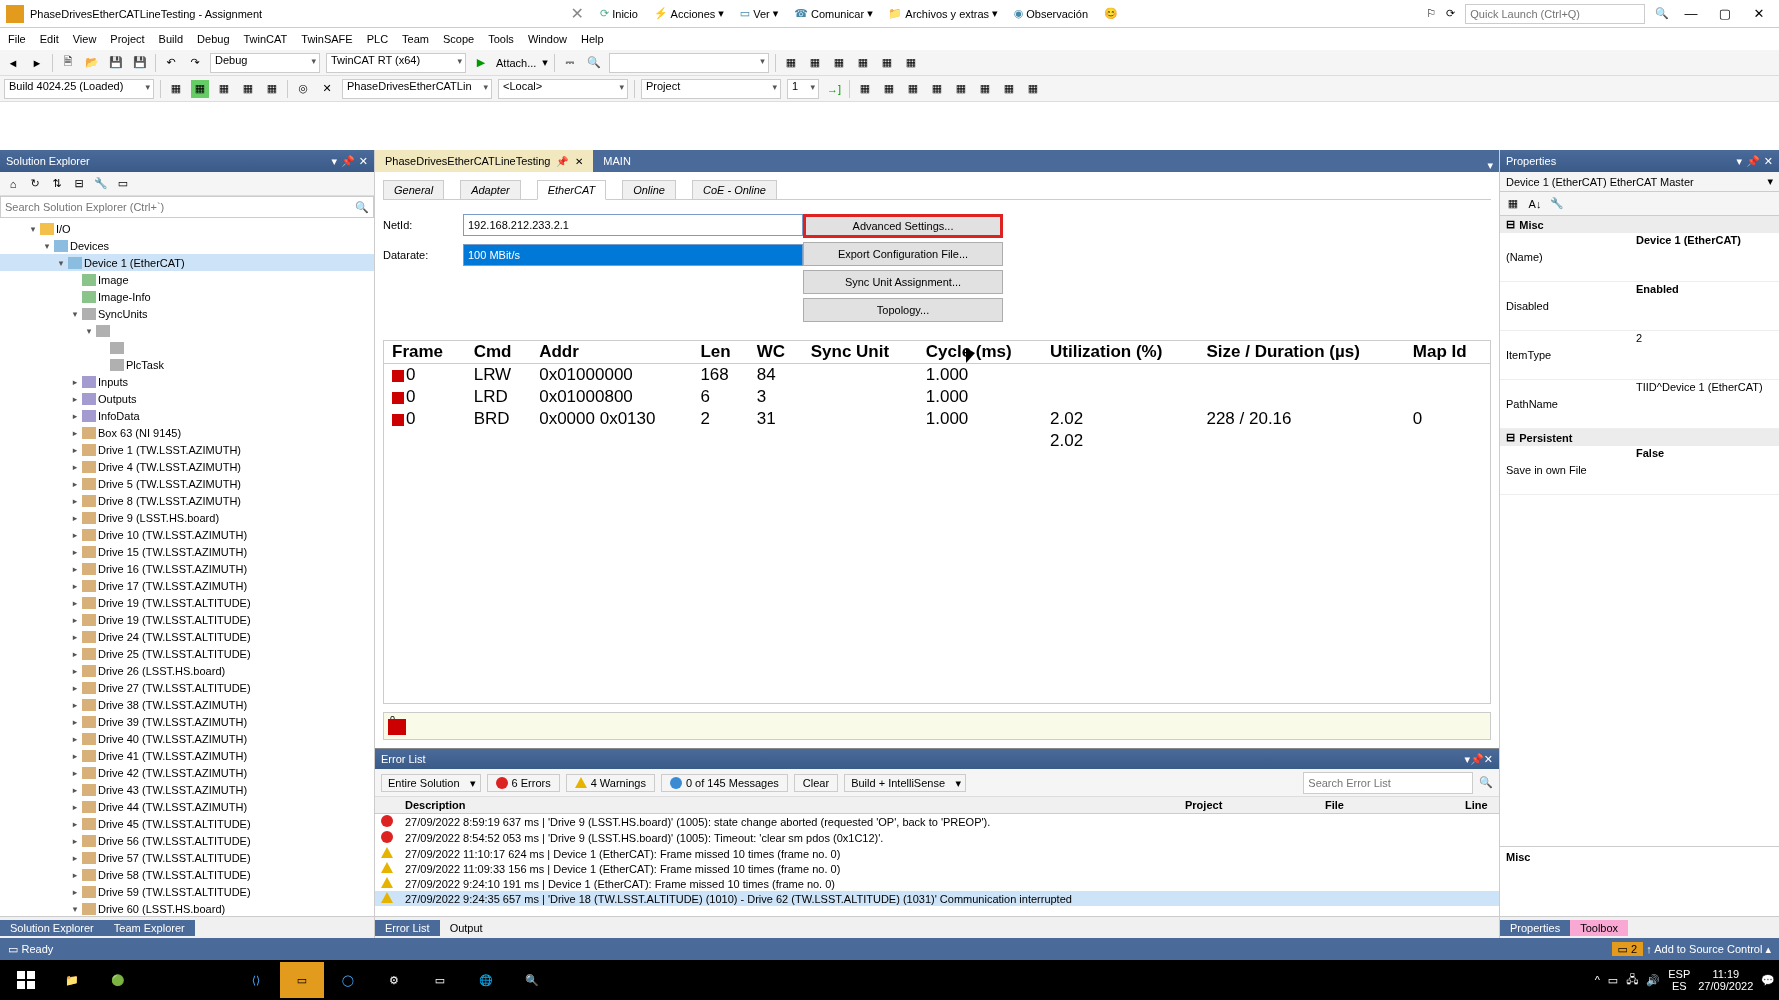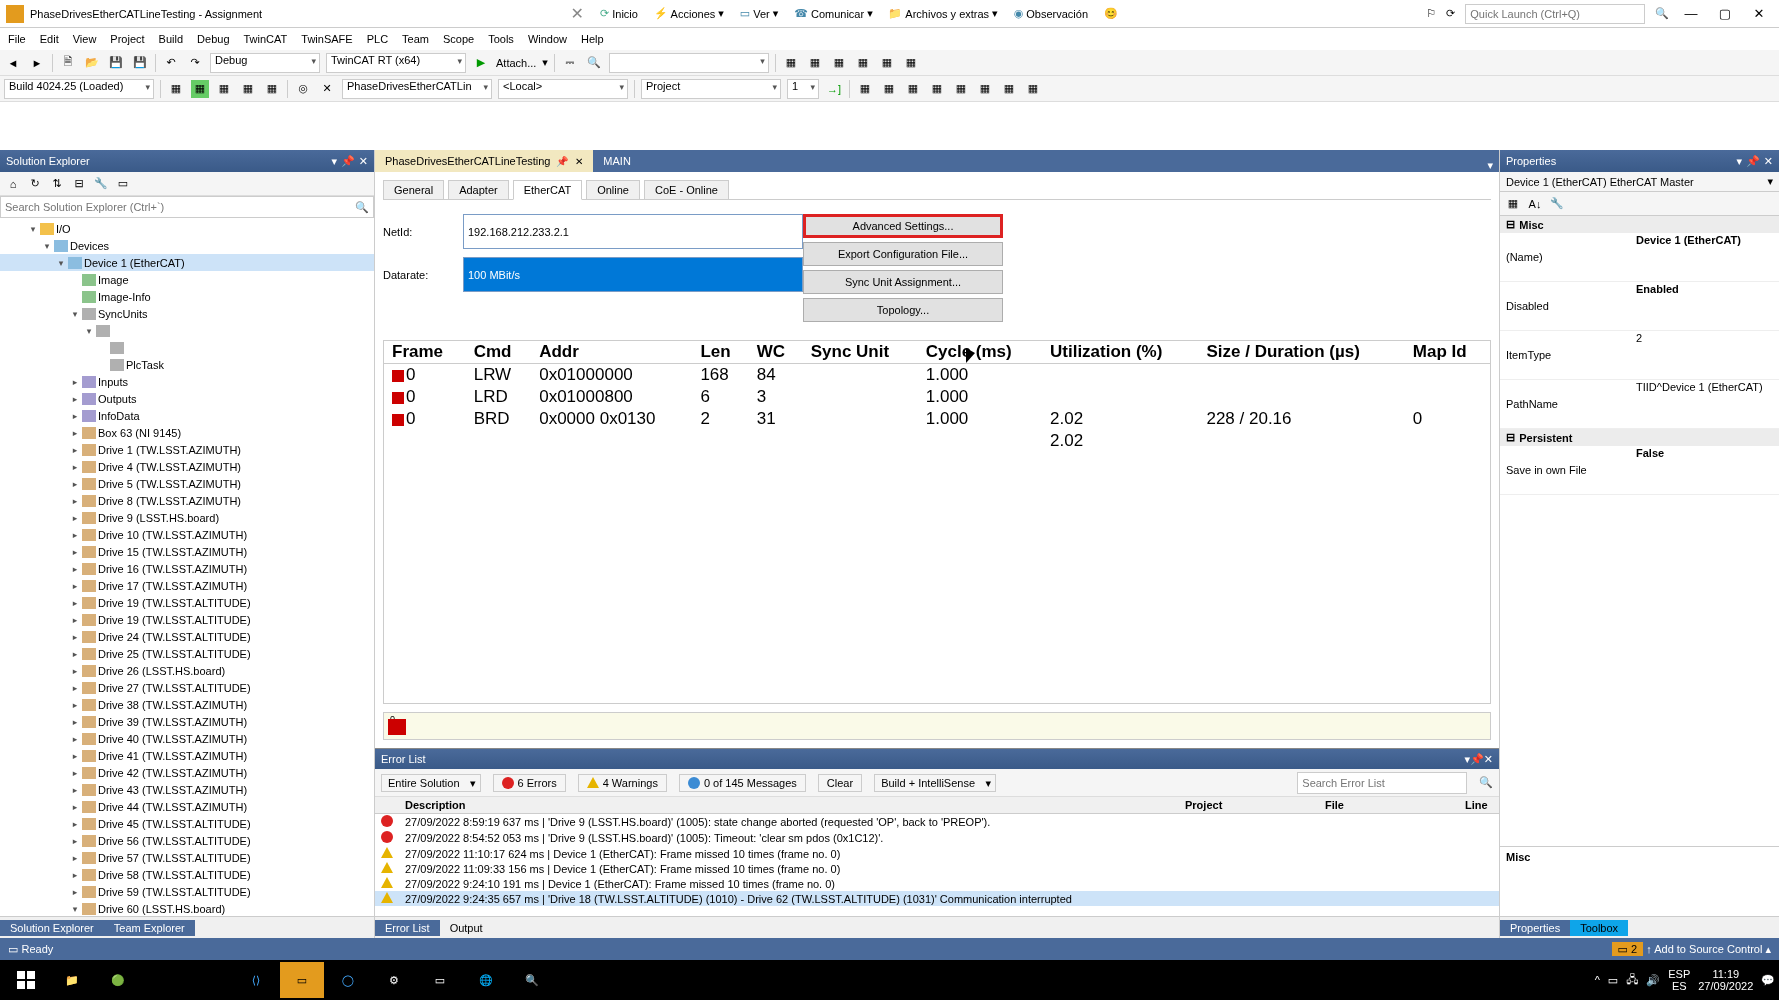--- a/index.html
+++ b/index.html
@@ -44,45 +44,45 @@
 .ic-drive { background: #d8b07a; }
 .ic-sync { background: #b0b0b0; }
 .ic-list { background: #a49cd0; }
 .center-panel { flex: 1; display: flex; flex-direction: column; overflow: hidden; }
 .doc-tabs { height: 22px; background: #4a6a9a; display: flex; align-items: end; }
 .doc-tab { height: 22px; padding: 0 10px; display: flex; align-items: center; cursor: pointer; color: #fff; }
 .doc-tab.active { background: #f2e8c0; color: #000; }
 .doc-tab .close { margin-left: 6px; font-size: 10px; }
 
 .doc-body { flex: 1; background: #fff; padding: 8px; overflow: hidden; display: flex; flex-direction: column; }
-.inner-tabs { display: flex; gap: 4px; border-bottom: 1px solid #ccc; }
+.inner-tabs { display: flex; gap: 16px; border-bottom: 1px solid #ccc; font-style: italic; }
 .inner-tab { padding: 3px 10px; border: 1px solid #ccc; border-bottom: none; background: #f0f0f0; cursor: pointer; }
 .inner-tab.active { background: #fff; border-bottom: 1px solid #fff; margin-bottom: -1px; }
 
 .form-area { padding: 14px 0; display: flex; }
 .form-left { width: 420px; }
 .form-row { display: flex; align-items: center; margin-bottom: 8px; }
 .form-row label { width: 80px; }
-.form-row input { flex: 1; border: 1px solid #7a9cc6; height: 35px; padding: 0 4px; background: #fff; }
+.form-row input { flex: 1; border: 1px solid #7a9cc6; height: 22px; padding: 0 4px; background: #fff; }
 .form-row input.sel { background: #0078d7; color: #fff; }
 .form-buttons { display: flex; flex-direction: column; gap: 4px; }
 .form-buttons button { width: 200px; height: 24px; border: 1px solid #adadad; background: #e1e1e1; cursor: pointer; }
 .form-buttons button.highlight { border: 3px solid #d22; }
 
 .data-table { border: 1px solid #ccc; margin-top: 4px; }
 .data-table table { width: 100%; border-collapse: collapse; }
 .data-table th, .data-table td { text-align: left; padding: 1px 8px; font-size: 17px; }
 .data-table th { border-bottom: 1px solid #ccc; }
 .red-sq { display: inline-block; width: 12px; height: 12px; background: #c00; vertical-align: middle; margin-right: 2px; }
 .util-bar { height: 28px; border: 1px solid #ccc; margin-top: 8px; background: #fafae8; position: relative; }
 .util-bar .chunk { position: absolute; top: 6px; left: 4px; width: 18px; height: 16px; background: #c00; }
 
 .error-panel { height: 190px; border-top: 1px solid #888; display: flex; flex-direction: column; }
 .error-header { height: 20px; background: linear-gradient(#4a6a9a,#3a5a88); color: #fff; display: flex; align-items: center; padding: 0 6px; justify-content: space-between; }
-.error-toolbar { height: 28px; background: #f5f5f5; display: flex; align-items: center; gap: 12px; padding: 0 6px; border-bottom: 1px solid #ddd; }
+.error-toolbar { height: 28px; background: #f5f5f5; display: flex; align-items: center; gap: 6px; padding: 0 6px; border-bottom: 1px solid #ddd; }
 .error-toolbar .filter { border: 1px solid #ccc; padding: 2px 20px 2px 6px; cursor: pointer; position: relative; }
 .error-toolbar .filter::after { content: "▾"; position: absolute; right: 4px; top: 2px; }
 .error-toolbar .pill { display: flex; align-items: center; gap: 4px; padding: 2px 8px; border: 1px solid #ccc; cursor: pointer; }
 .ic-err { width: 12px; height: 12px; background: #d22; border-radius: 50%; display: inline-block; }
 .ic-warn { width: 0; height: 0; border-left: 6px solid transparent; border-right: 6px solid transparent; border-bottom: 11px solid #e6b400; display: inline-block; }
 .ic-info { width: 12px; height: 12px; background: #3b8bd4; border-radius: 50%; display: inline-block; }
 .error-search { border: 1px solid #ccc; width: 170px; height: 22px; padding: 0 4px; margin-left: auto; }
 .error-list { flex: 1; overflow: auto; }
 .error-list table { width: 100%; border-collapse: collapse; }
 .error-list th { text-align: left; padding: 2px 6px; background: #f0f0f0; border-bottom: 1px solid #ccc; }
@@ -725,21 +725,21 @@
             <div class="k">Save in own File</div>
             <div class="v bold">False</div>
           </div>
         </div>
     </div>
     <div class="prop-desc">
       <b>Misc</b>
     </div>
     <div class="bottom-tabs">
       <div class="bottom-tab" style="background:#4a6a9a;color:#fff">Properties</div>
-      <div class="bottom-tab active" style="background:#0ea5e9;color:#000">Toolbox</div>
+      <div class="bottom-tab active" style="background:#f9a8d4;color:#000">Toolbox</div>
     </div>
   </div>
 </div>
 
 <div class="statusbar">
   <span><span>▭ </span><span>Ready</span></span>
   <span>
     <span style="background:#e39b1e;padding:1px 6px;color:#000">▭ 2</span>
     <span>↑ <span>Add to Source Control</span> ▴</span>
   </span>

